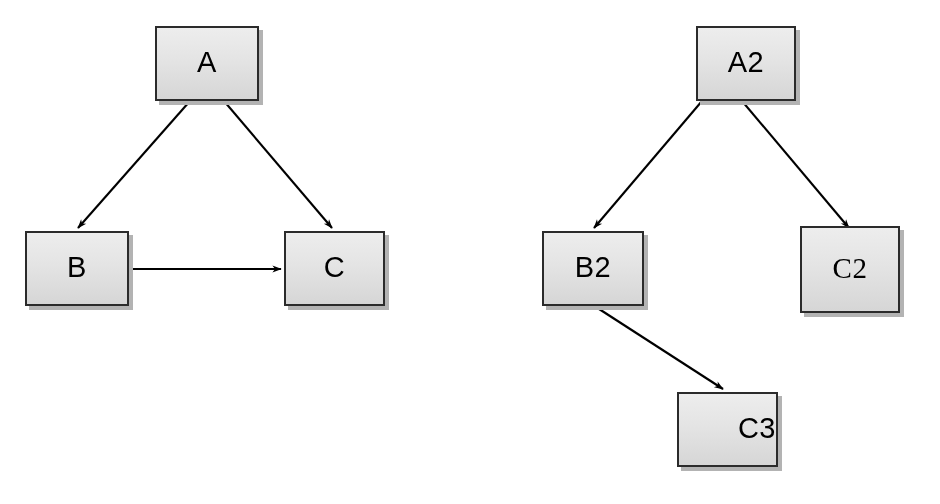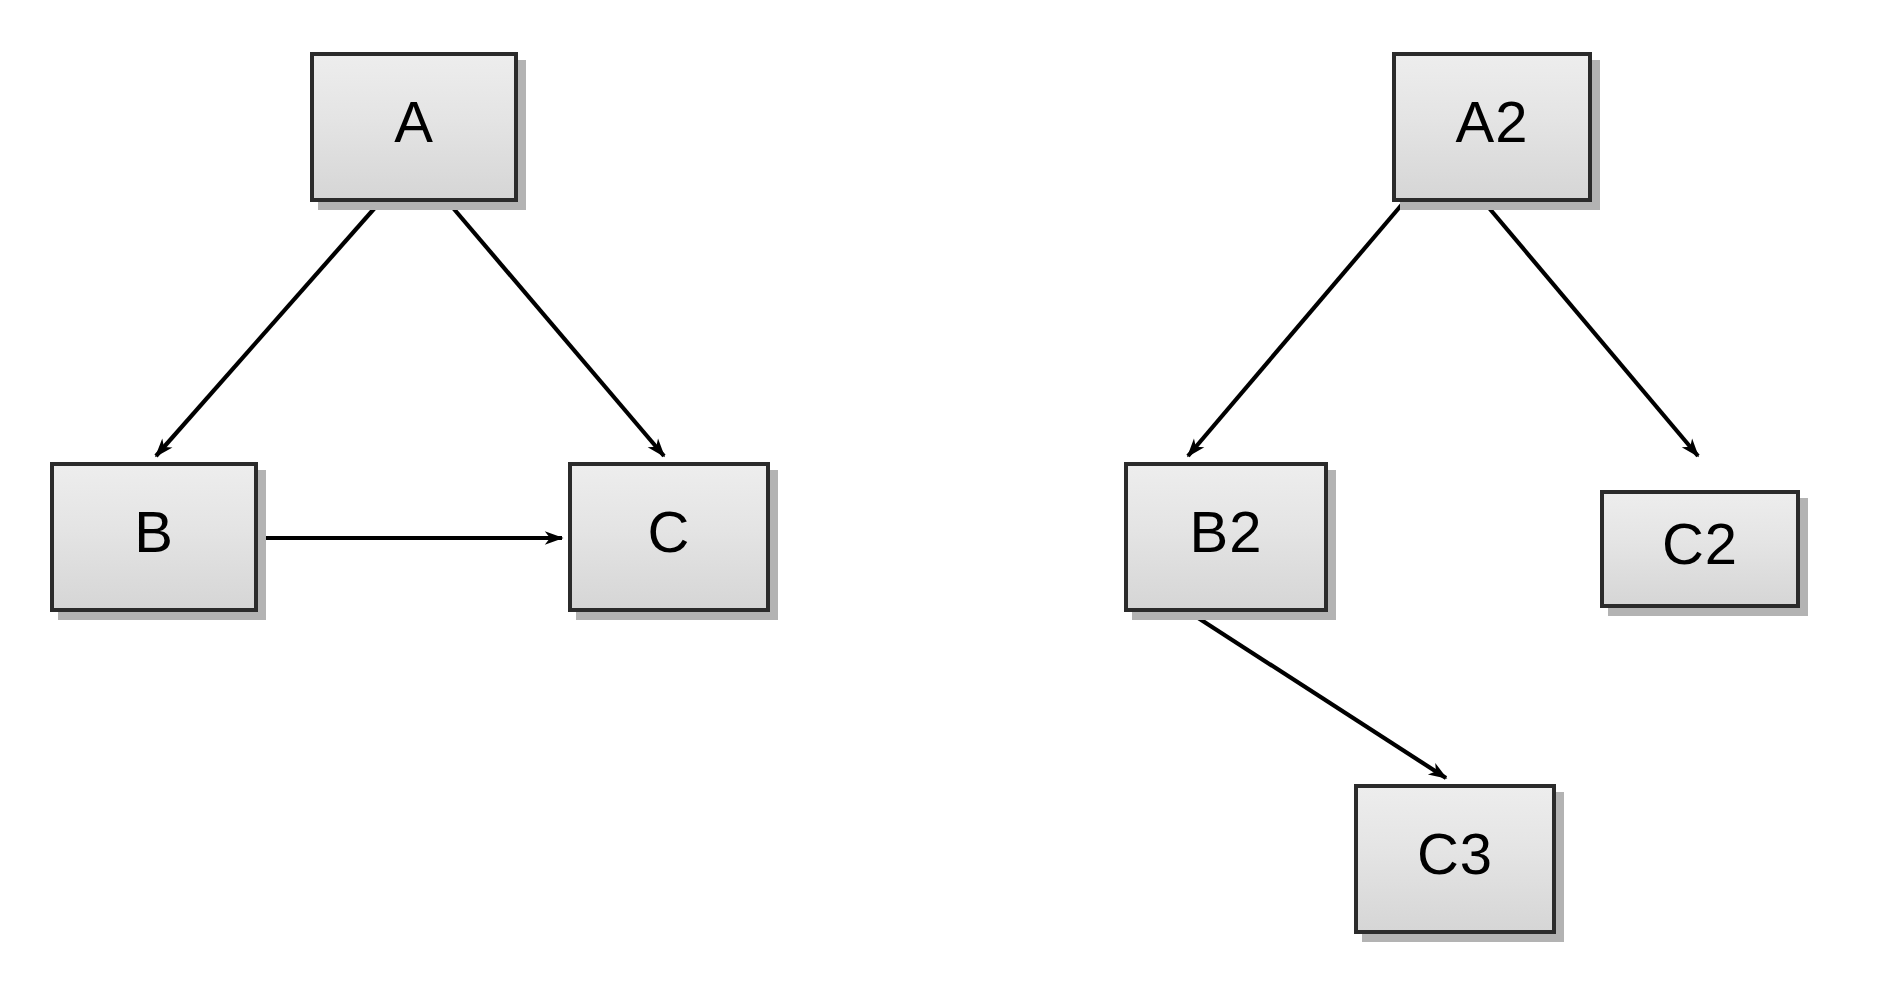--- a/index.html
+++ b/index.html
@@ -76,24 +76,24 @@
       </div>
       <div class="node" style="left: 25px; top: 231px; width: 104px; height: 75px; border-color: rgb(43, 43, 43); background: linear-gradient(rgb(237, 237, 237) 0%, rgb(228, 228, 228) 45%, rgb(214, 214, 214) 100%); box-shadow: rgb(179, 179, 179) 4px 4px 0px 0px;">
         <span class="node-label">B</span>
       </div>
       <div class="node" style="left: 284px; top: 231px; width: 101px; height: 75px; border-color: rgb(43, 43, 43); background: linear-gradient(rgb(237, 237, 237) 0%, rgb(228, 228, 228) 45%, rgb(214, 214, 214) 100%); box-shadow: rgb(179, 179, 179) 4px 4px 0px 0px;">
         <span class="node-label">C</span>
       </div>
       <div class="node" style="left: 696px; top: 26px; width: 100px; height: 75px; border-color: rgb(43, 43, 43); background: linear-gradient(rgb(237, 237, 237) 0%, rgb(228, 228, 228) 45%, rgb(214, 214, 214) 100%); box-shadow: rgb(179, 179, 179) 4px 4px 0px 0px;">
         <span class="node-label">A2</span>
       </div>
-      <div class="node" style="left: 542px; top: 231px; width: 102px; height: 75px; border-color: rgb(43, 43, 43); background: linear-gradient(rgb(237, 237, 237) 0%, rgb(228, 228, 228) 45%, rgb(214, 214, 214) 100%); box-shadow: rgb(179, 179, 179) 4px 4px 0px 0px; margin-left: 20px;">
+      <div class="node" style="left: 542px; top: 231px; width: 102px; height: 75px; border-color: rgb(43, 43, 43); background: linear-gradient(rgb(237, 237, 237) 0%, rgb(228, 228, 228) 45%, rgb(214, 214, 214) 100%); box-shadow: rgb(179, 179, 179) 4px 4px 0px 0px;">
         <span class="node-label">B2</span>
       </div>
-      <div class="node" style="left: 800px; top: 245px; width: 100px; height: 59px; border-color: rgb(43, 43, 43); background: linear-gradient(rgb(237, 237, 237) 0%, rgb(228, 228, 228) 45%, rgb(214, 214, 214) 100%); box-shadow: rgb(179, 179, 179) 4px 4px 0px 0px;">
+      <div class="node" style="left: 800px; top: 226px; width: 100px; height: 87px; border-color: rgb(43, 43, 43); background: linear-gradient(rgb(237, 237, 237) 0%, rgb(228, 228, 228) 45%, rgb(214, 214, 214) 100%); box-shadow: rgb(179, 179, 179) 4px 4px 0px 0px; font-family: Liberation Serif, serif;">
         <span class="node-label">C2</span>
       </div>
-      <div class="node" style="left: 677px; top: 392px; width: 101px; height: 75px; border-color: rgb(43, 43, 43); background: linear-gradient(rgb(237, 237, 237) 0%, rgb(228, 228, 228) 45%, rgb(214, 214, 214) 100%); box-shadow: rgb(179, 179, 179) 4px 4px 0px 0px;">
+      <div class="node" style="left: 677px; top: 392px; width: 101px; height: 75px; border-color: rgb(43, 43, 43); background: linear-gradient(rgb(237, 237, 237) 0%, rgb(228, 228, 228) 45%, rgb(214, 214, 214) 100%); box-shadow: rgb(179, 179, 179) 4px 4px 0px 0px; justify-content: flex-end;">
         <span class="node-label">C3</span>
       </div>
     </div>
 
 </div>
 
 </body></html>

